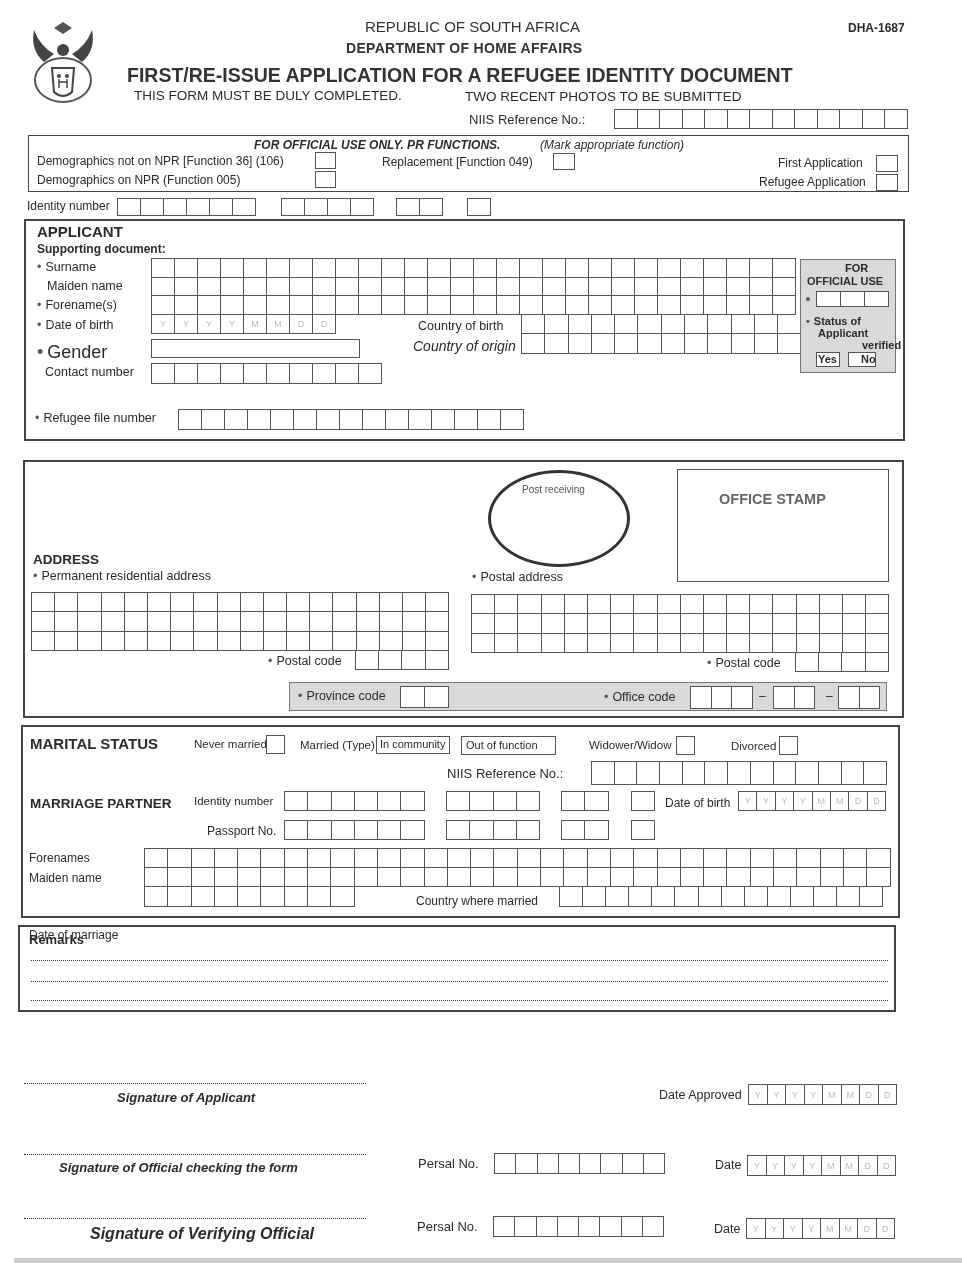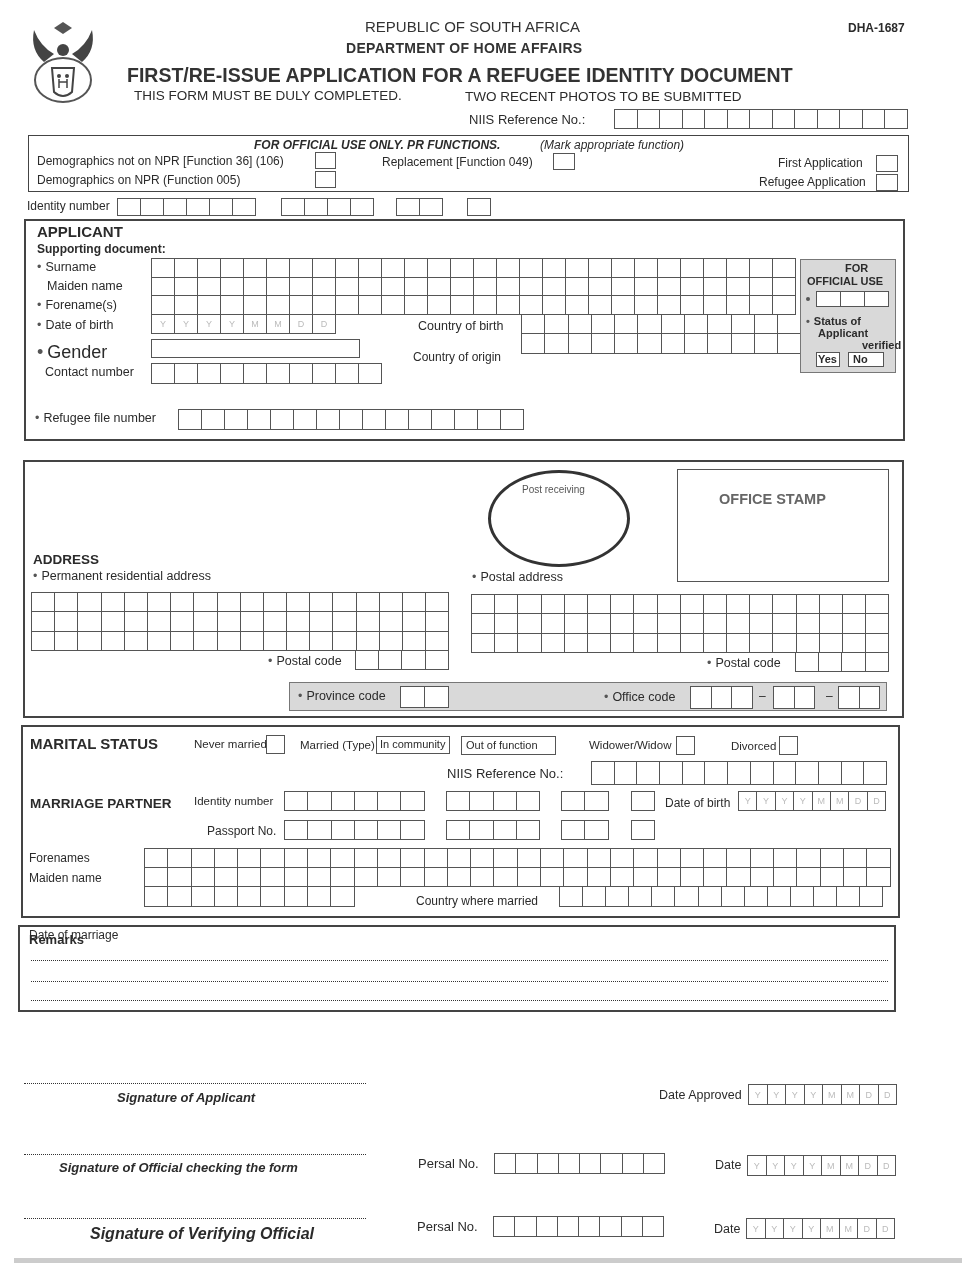--- a/index.html
+++ b/index.html
@@ -212,21 +212,21 @@
     <div></div>
     <div></div>
     <div></div>
     <div></div>
     <div></div>
     <div></div>
     <div></div>
     <div></div>
     <div></div>
   </div>
-<div class="abs txt" style="left:413px;top:350px;font-size:12px;">Country of origin</div>
+<div class="abs txt" style="left:413px;top:338px;font-size:14px;font-style:italic;">Country of origin</div>
 <div class="grid" style="left:521px;top:334px;border-top:none;grid-template-columns:repeat(12,23.3px);grid-template-rows:20px;">
     <div></div>
     <div></div>
     <div></div>
     <div></div>
     <div></div>
     <div></div>
     <div></div>
     <div></div>
     <div></div>
@@ -271,21 +271,21 @@
 <div class="abs" style="left:806px;top:297px;width:4px;height:4px;border-radius:50%;background:#555;"></div>
 <div class="grid" style="left:816px;top:291px;grid-template-columns:repeat(3,24px);grid-template-rows:15px;background:#fff;">
     <div></div>
     <div></div>
     <div></div>
   </div>
 <div class="abs txt b bul" style="left:806px;top:315px;font-size:11px;">Status of</div>
 <div class="abs txt b" style="left:818px;top:327px;font-size:11px;">Applicant</div>
 <div class="abs txt b" style="left:818px;top:339px;font-size:11px;margin-left:44px;">verified</div>
 <div class="chk txt b" style="left:816px;top:352px;width:24px;height:15px;font-size:11px;padding-left:1px;line-height:13px;">Yes</div>
-<div class="chk txt b" style="left:848px;top:352px;width:36px;height:15px;font-size:11px;padding-left:4px;line-height:13px;">No</div>
+<div class="chk txt b" style="left:848px;top:352px;width:28px;height:15px;font-size:11px;padding-left:12px;line-height:13px;">No</div>
 
 <div class="sec" style="left:23px;top:460px;width:881px;height:258px;"></div>
 <div class="abs" style="left:488px;top:470px;width:142px;height:97px;border:3px solid #333;border-radius:50%;"></div>
 <div class="abs txt" style="left:522px;top:484px;font-size:10px;color:#555;">Post receiving</div>
 <div class="abs" style="left:677px;top:469px;width:212px;height:113px;border:1px solid #555;"></div>
 <div class="abs txt b" style="left:719px;top:491px;font-size:14.5px;color:#666;">OFFICE STAMP</div>
 <div class="abs txt b" style="left:33px;top:552px;font-size:13.5px;">ADDRESS</div>
 <div class="abs txt bul" style="left:33px;top:569px;font-size:12.5px;">Permanent residential address</div>
 <div class="abs txt bul" style="left:472px;top:570px;font-size:12.5px;">Postal address</div>
 

